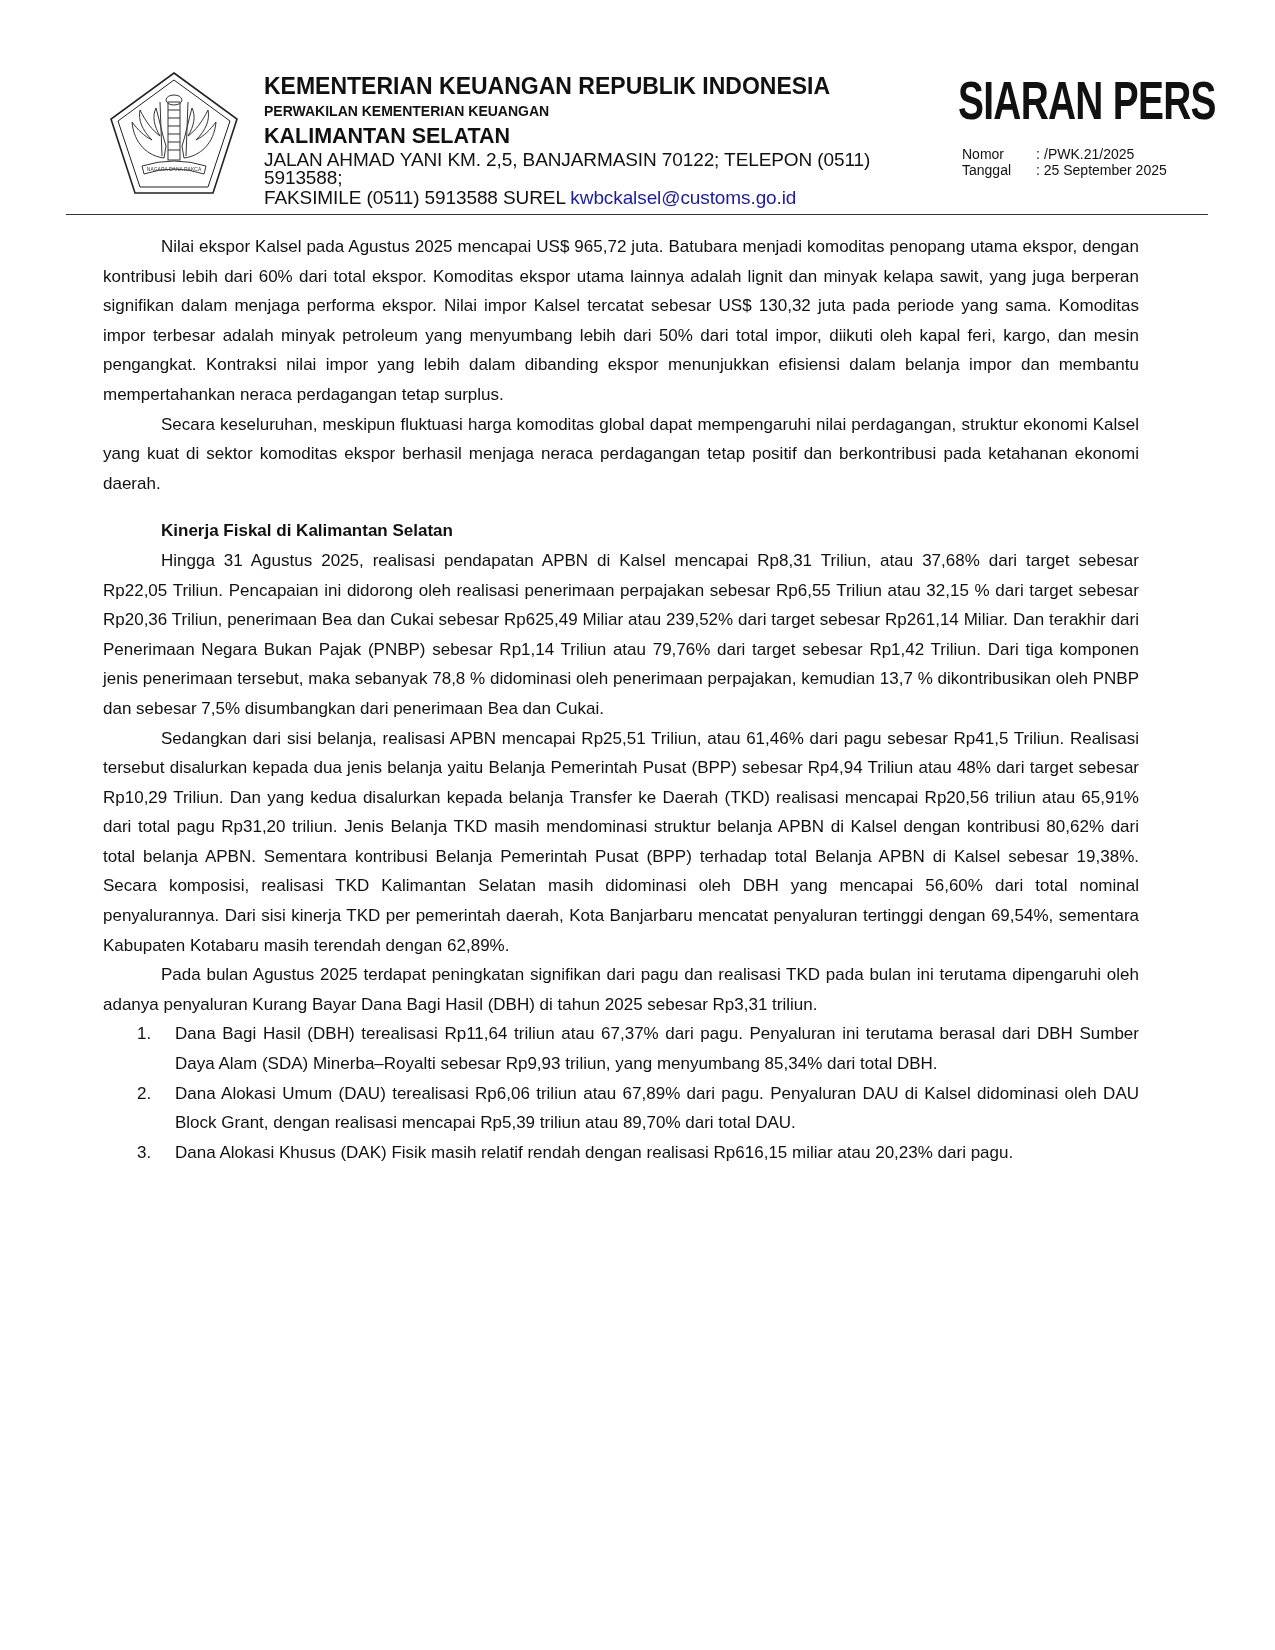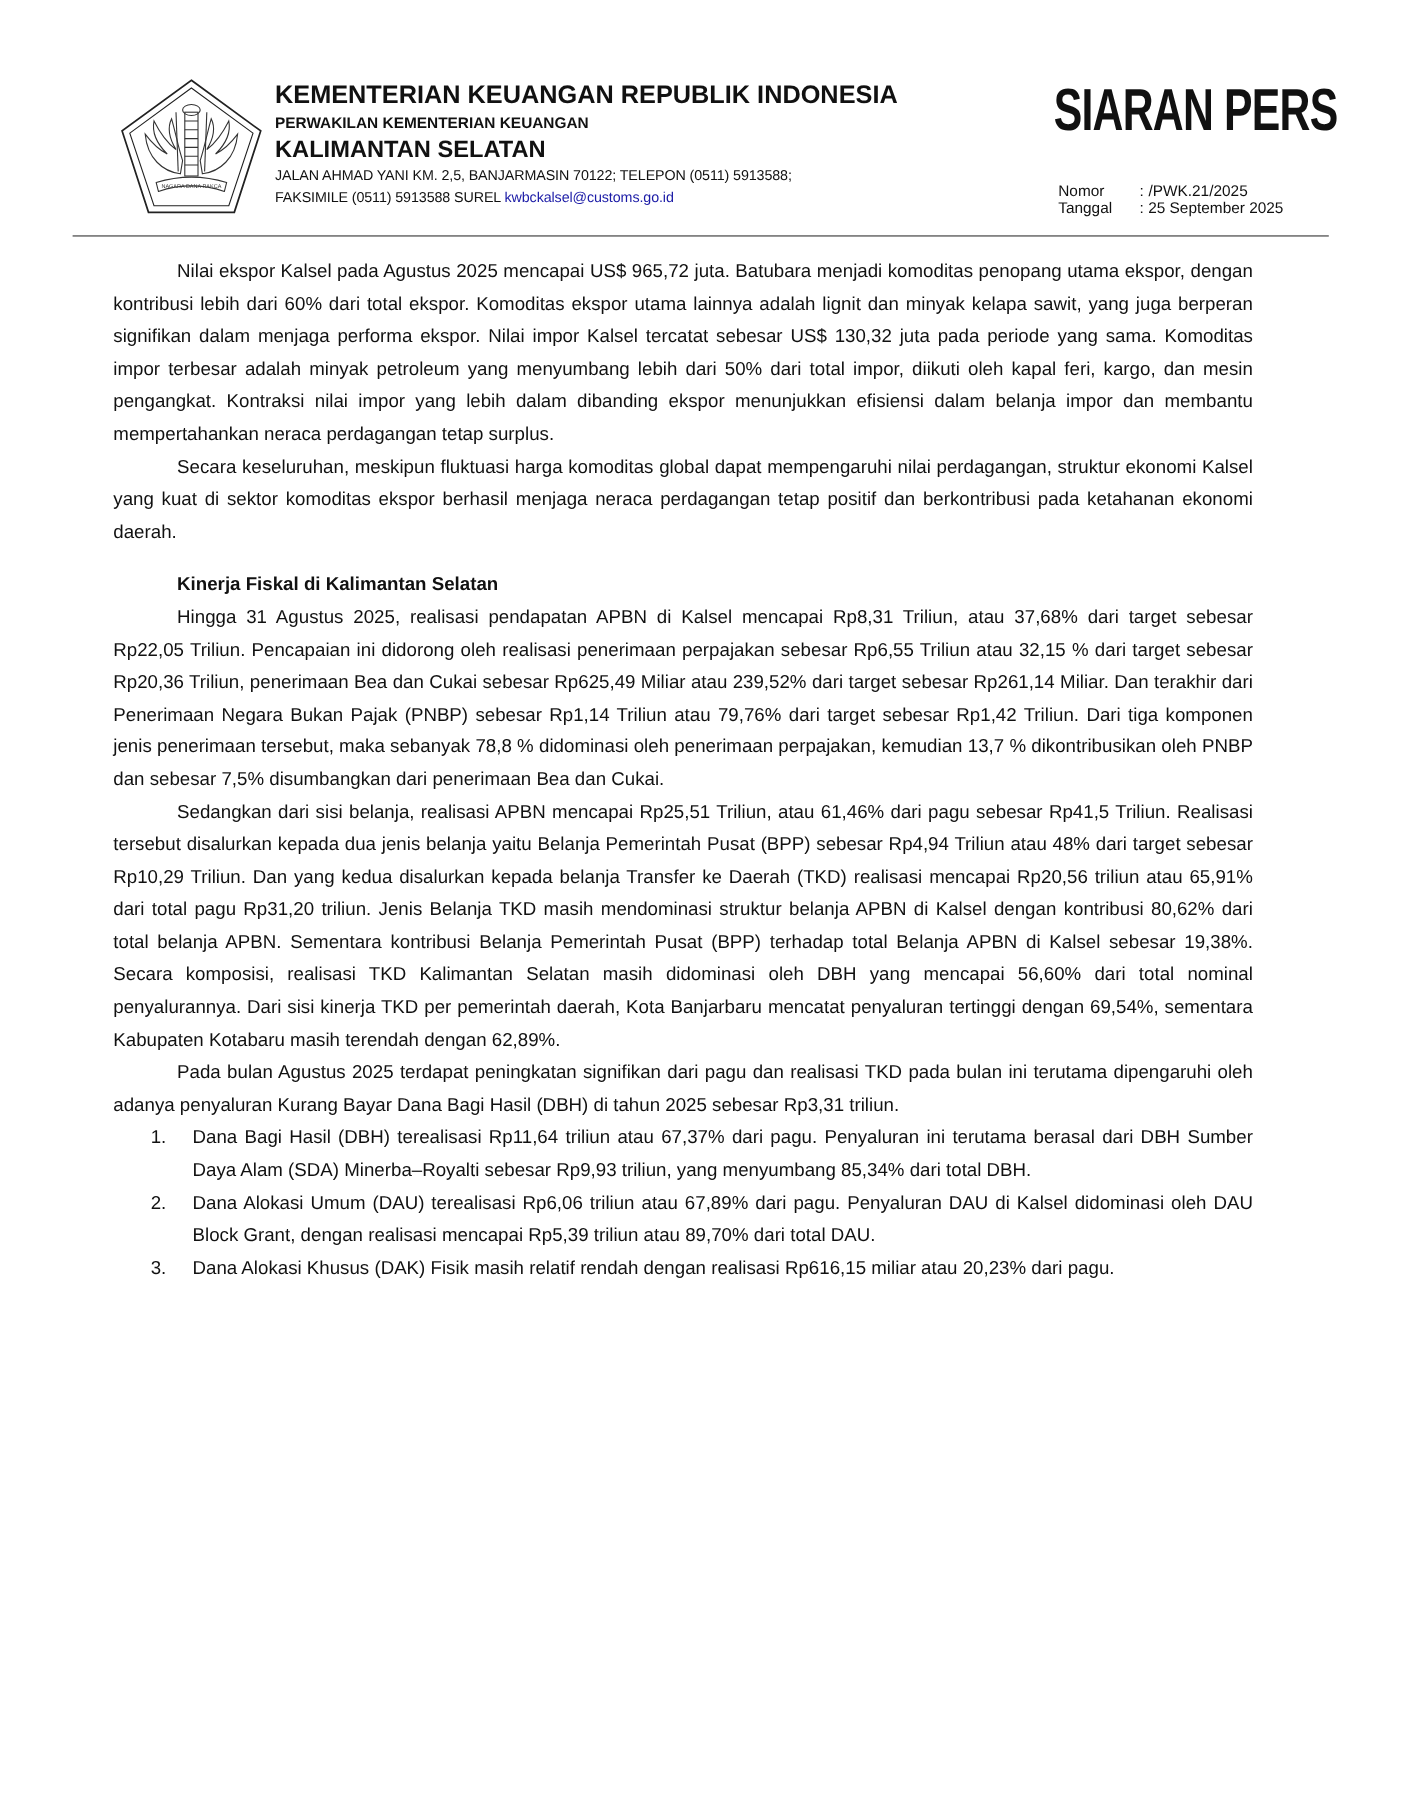--- a/index.html
+++ b/index.html
@@ -1,30 +1,30 @@
 <!DOCTYPE html>
 <html><head>
 <meta charset="utf-8">
 <style>
   * { box-sizing: border-box; margin: 0; padding: 0; }
   html, body { width: 1275px; height: 1650px; background: #ffffff; }
   body { position: relative; font-family: "Liberation Sans", sans-serif; color: #111; overflow: hidden; }
 
   .letterhead { position: absolute; left: 0; top: 0; width: 1275px; height: 220px; }
   .logo { position: absolute; left: 108px; top: 70px; width: 132px; height: 126px; }
-  .org { position: absolute; left: 250px; top: 74px; width: 640px; }
+  .org { position: absolute; left: 264px; top: 74px; width: 640px; }
   .org .l1 { font-weight: bold; font-size: 23px; line-height: 25px; letter-spacing: 0px; }
   .org .l2 { font-weight: bold; font-size: 14px; line-height: 25px; }
   .org .l3 { font-weight: bold; font-size: 21.5px; line-height: 25px; }
-  .org .addr { font-size: 13px; line-height: 18px; margin-top: 2px; letter-spacing: -0.1px; }
+  .org .addr { font-size: 19px; line-height: 18px; margin-top: 2px; letter-spacing: -0.1px; }
   .org .addr a { color: #1a1aa6; }
 
   .press-title { position: absolute; left: 958px; top: 70px; font-family: "Liberation Sans", sans-serif; font-weight: bold;
                  font-size: 54px; line-height: 60px; transform: scaleX(0.72); transform-origin: left top; letter-spacing: -1px; white-space: nowrap; }
-  .meta { position: absolute; left: 962px; top: 165px; font-size: 14px; line-height: 16px; }
+  .meta { position: absolute; left: 962px; top: 146px; font-size: 14px; line-height: 16px; }
   .meta .row { display: flex; }
   .meta .k { width: 74px; }
   .meta .sep { width: 8px; }
   .meta .v-right { width: 134px; }
 
   .rule { position: absolute; left: 66px; top: 214px; width: 1142px; height: 0; border-top: 1.5px solid #333; }
 
   .content { position: absolute; left: 103px; top: 232px; width: 1036px; font-size: 17px; line-height: 29.6px; }
   .content p { text-align: justify; text-indent: 58px; }
   .section-title { font-weight: bold; margin-top: 18px; text-indent: 0; }

